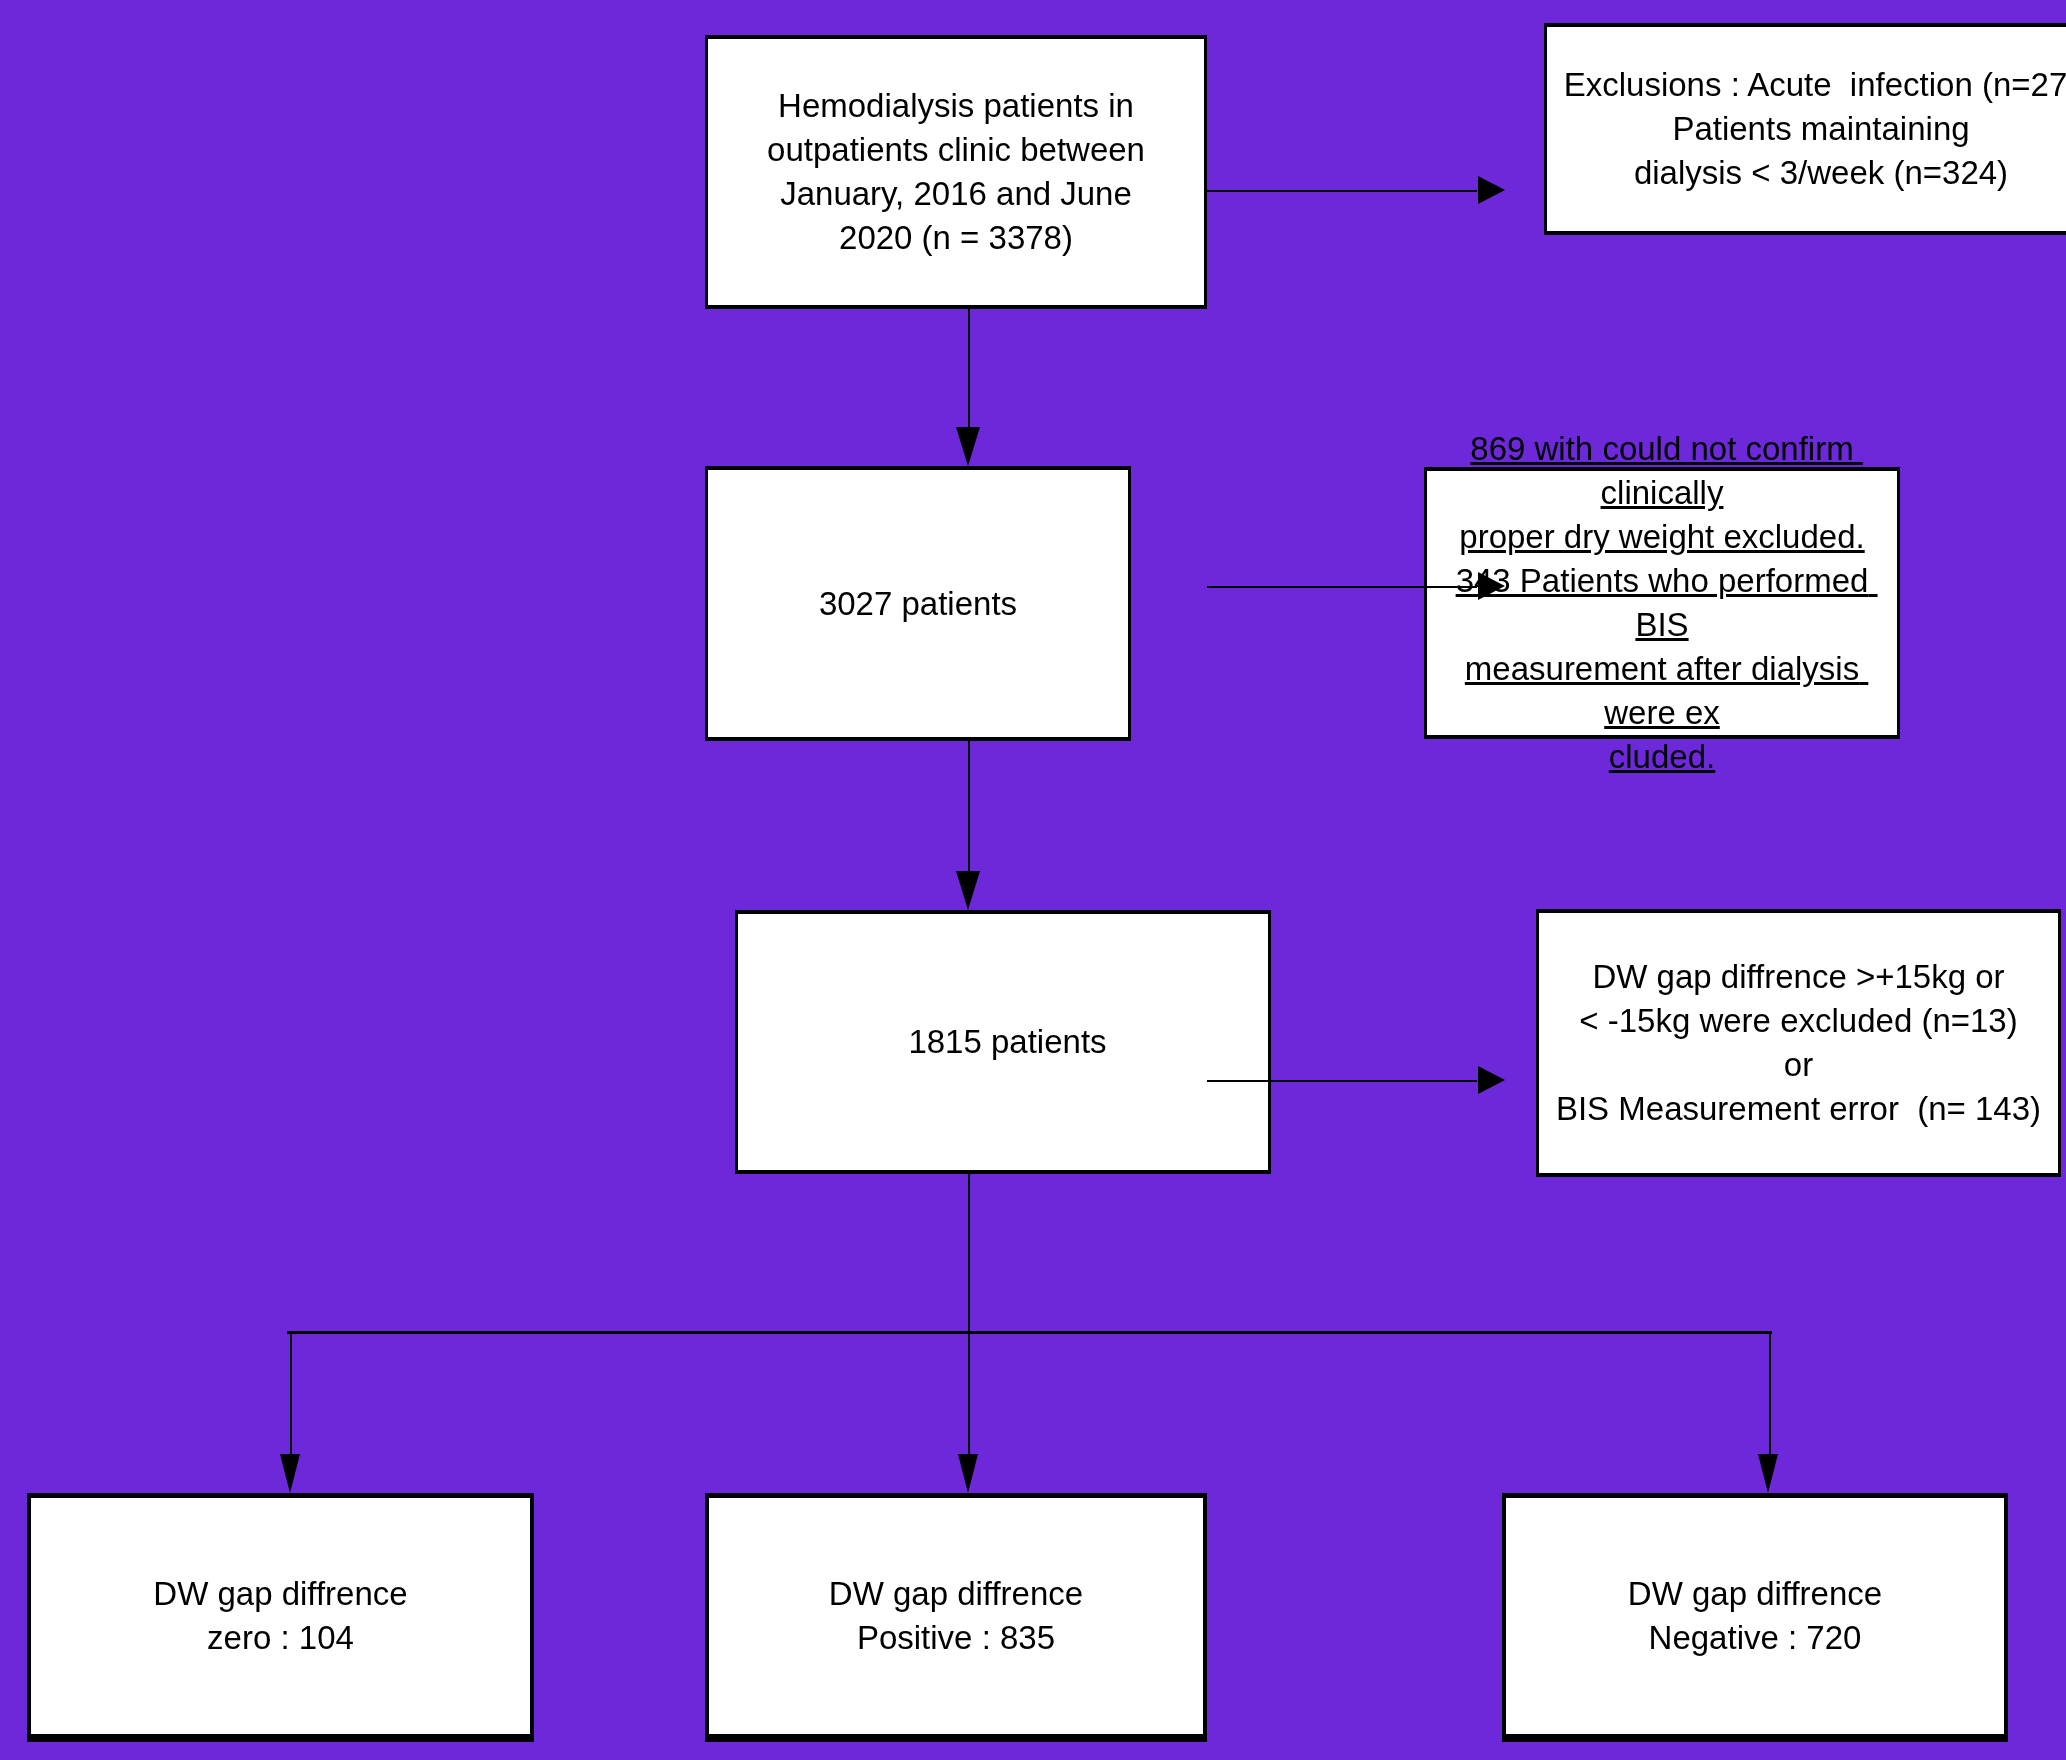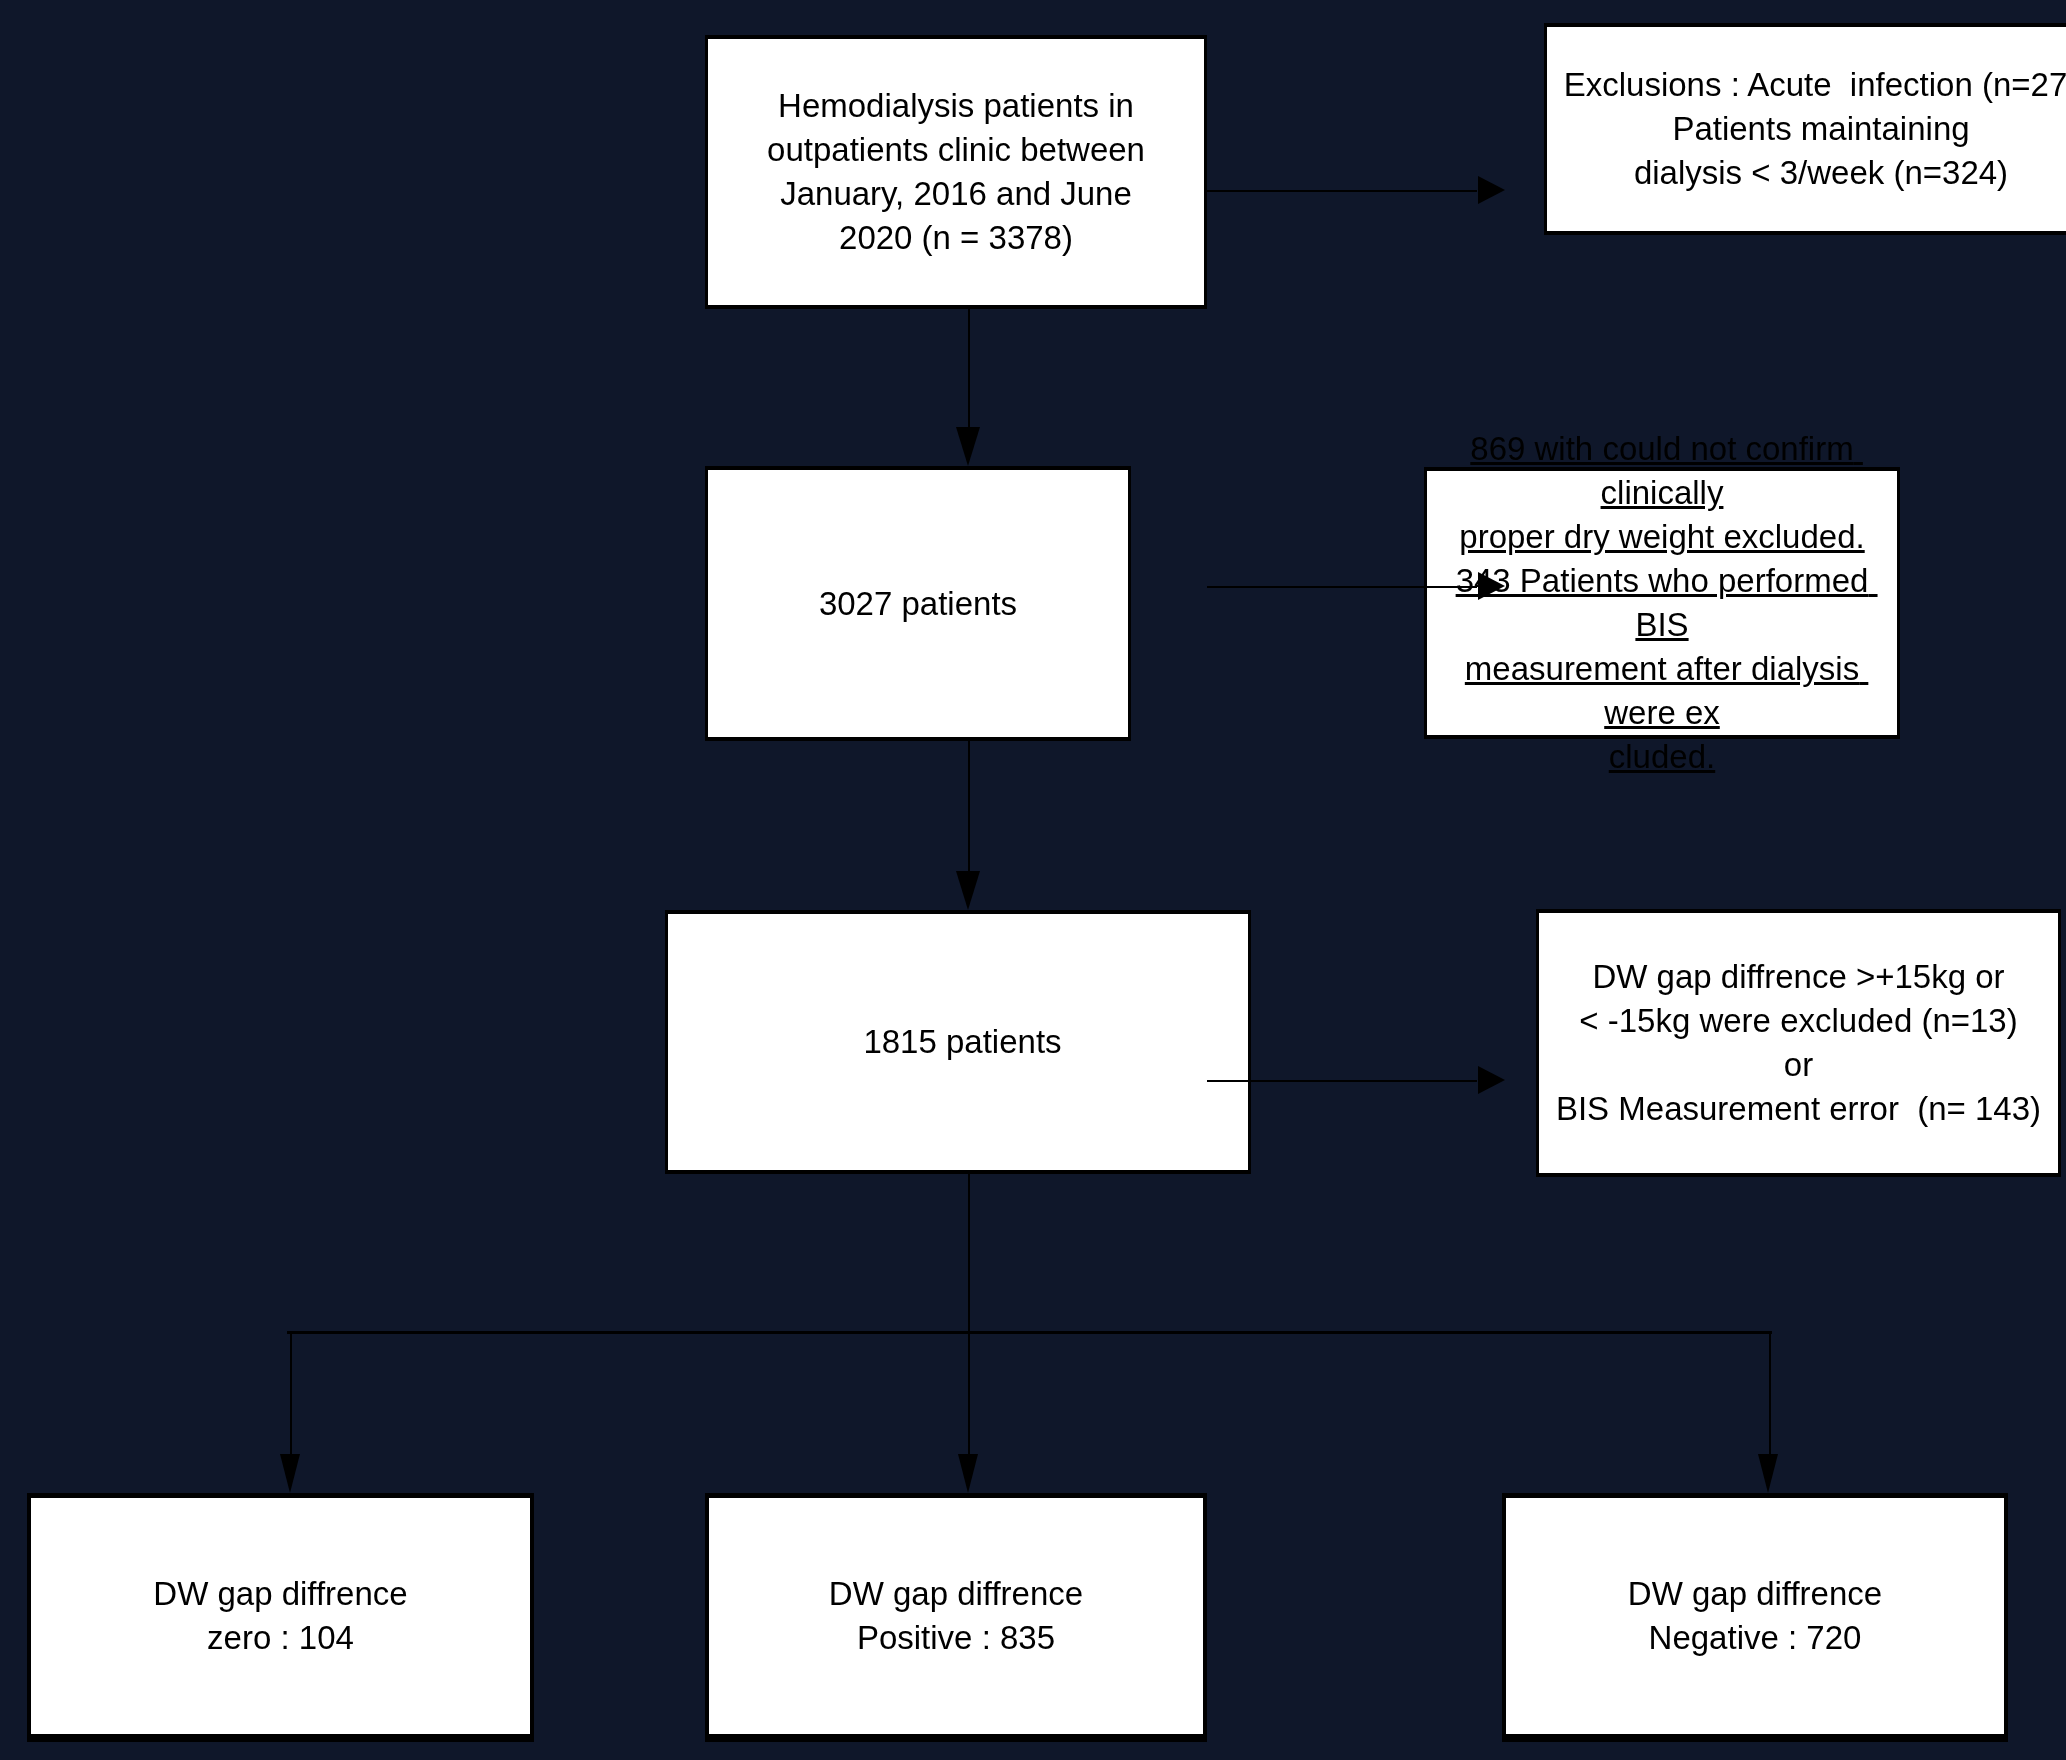--- a/index.html
+++ b/index.html
@@ -4,21 +4,21 @@
 <style>
   html, body {
     margin: 0;
     padding: 0;
     background: #ffffff;
   }
   #canvas {
     position: relative;
     width: 2066px;
     height: 1760px;
-    background: #0f172a;
+    background: #6d28d9;
     font-family: "Liberation Sans", "DejaVu Sans", sans-serif;
     color: #000000;
   }
   .box {
     position: absolute;
     box-sizing: border-box;
     background: #ffffff;
     border: solid #000000;
     border-width: 4px 3.3px 4px 3.3px;
     display: flex;
@@ -83,21 +83,21 @@
     <div class="box-text">3027 patients</div>
   </div>
   <div class="box" style="left:1424px; top:467px; width:476px; height:272px;text-decoration:underline;">
     <div class="box-text">869 with could not confirm clinically
 proper dry weight excluded.
 343 Patients who performed BIS
 measurement after dialysis were ex
 cluded.</div>
   </div>
 
-  <div class="box" style="left:665px; top:910px; width:586px; height:264px;padding-left:9px;">
+  <div class="box" style="left:735px; top:910px; width:536px; height:264px;padding-left:9px;">
     <div class="box-text">1815 patients</div>
   </div>
   <div class="box" style="left:1504px; top:909px; width:525px; height:268px;margin-left:32px;">
     <div class="box-text">DW gap diffrence &gt;+15kg or
 &lt; -15kg were excluded (n=13)
 or
 BIS Measurement error  (n= 143)</div>
   </div>
 
   <div class="box outcome" style="left:27px; top:1493px; width:507px; height:249px;">

